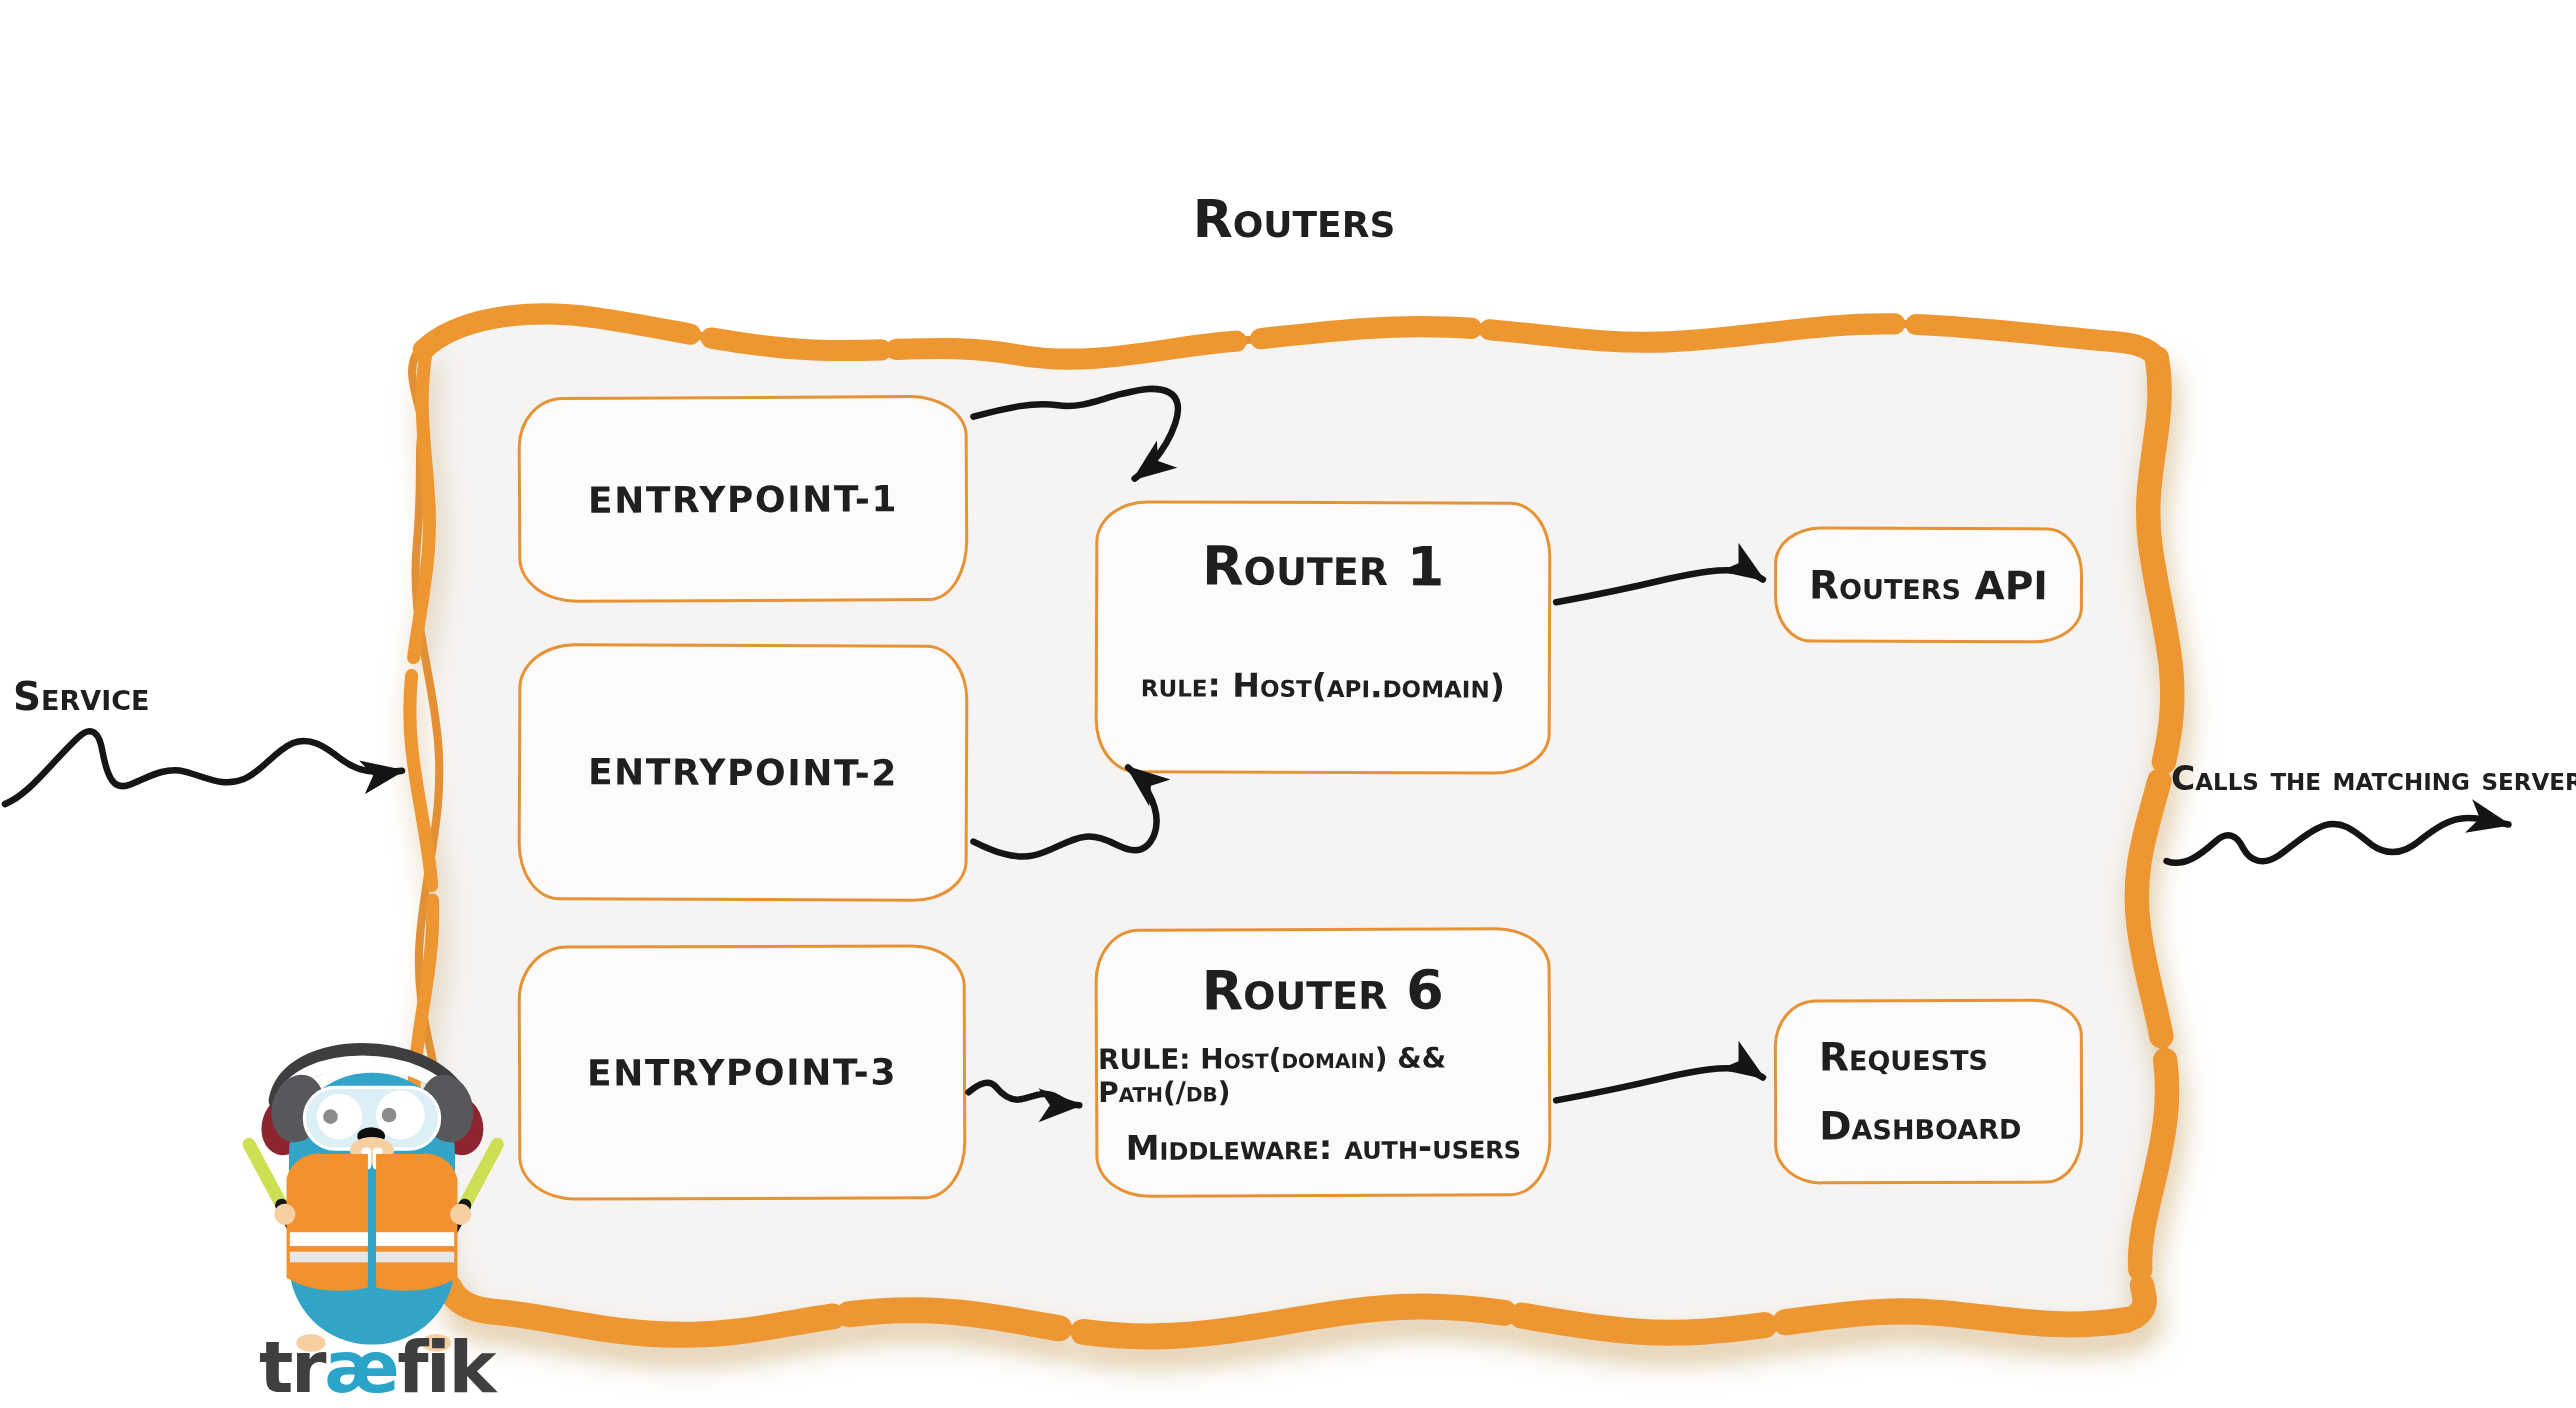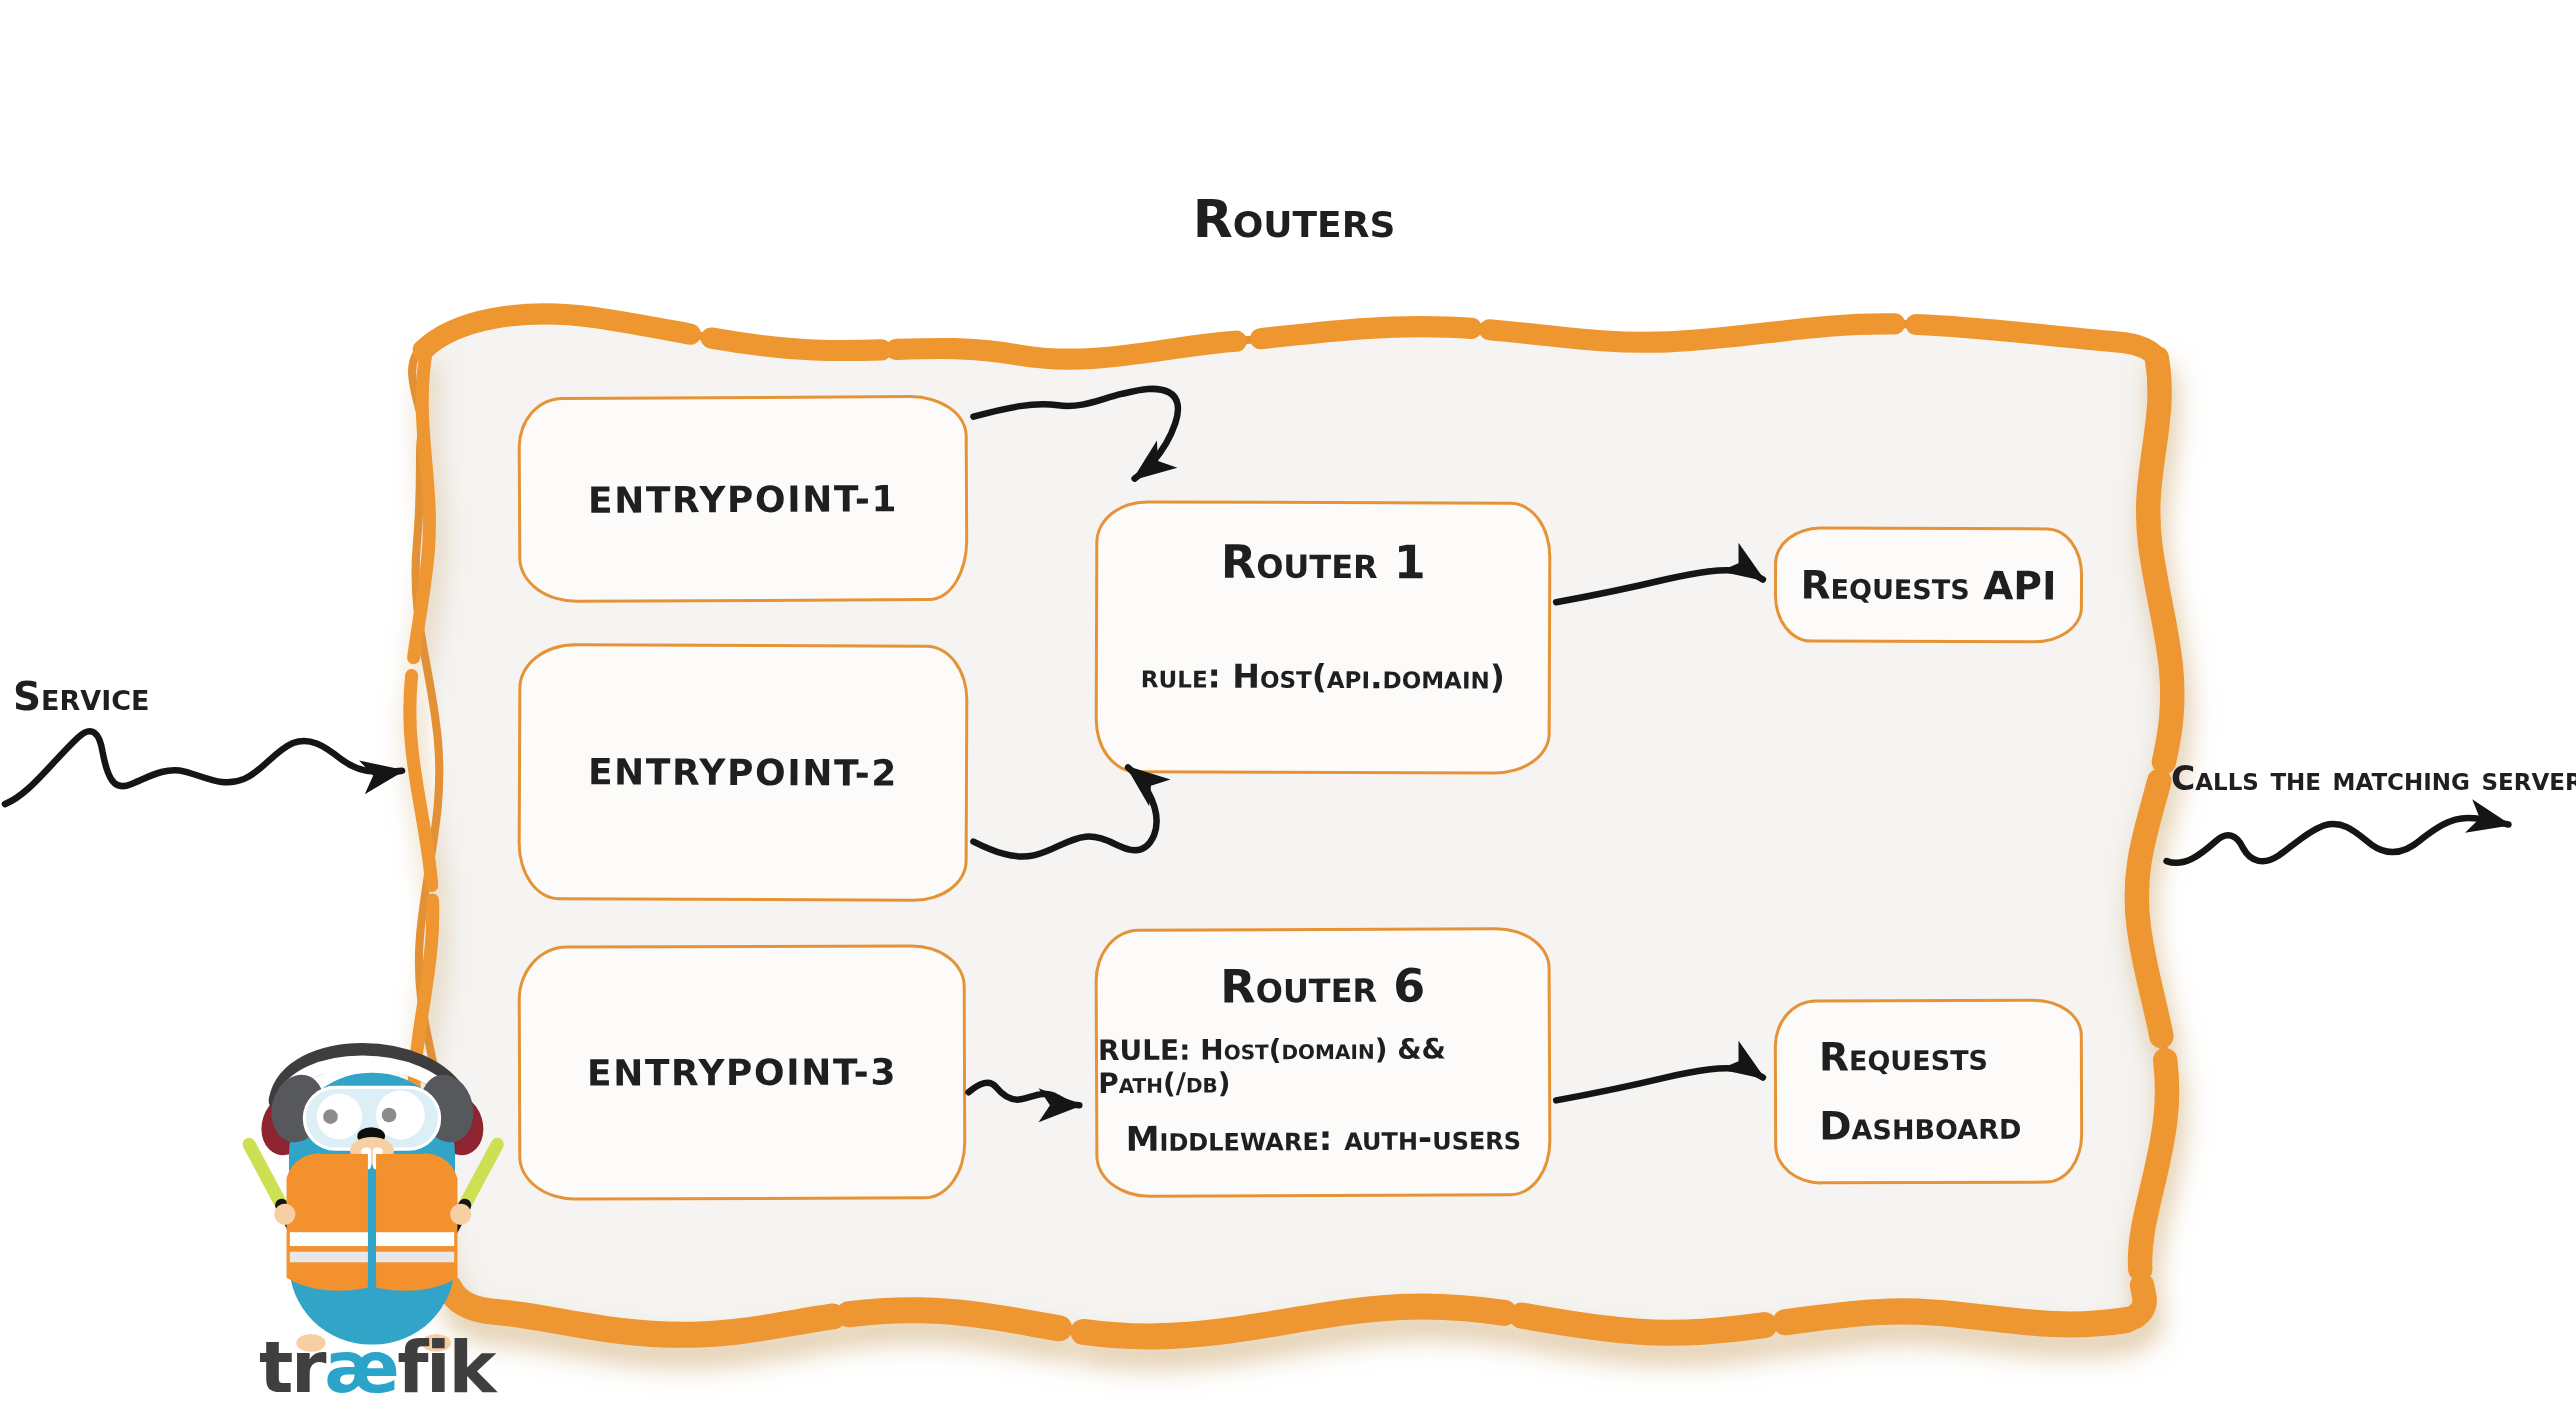--- a/index.html
+++ b/index.html
@@ -8,21 +8,21 @@
     font-family:"DejaVu Sans","Liberation Sans",sans-serif;color:#1f1f1f;
   }
   svg.layer{position:absolute;left:0;top:0;pointer-events:none;}
   .label{position:absolute;font-variant:small-caps;font-weight:600;color:#1f1f1f;white-space:nowrap;}
   .node{
     position:absolute;box-sizing:border-box;background:#fcfbfa;
     border:3.3px solid #e59336;display:flex;align-items:center;justify-content:center;
   }
   .ep-label{font-size:36px;font-weight:600;letter-spacing:1.6px;text-transform:uppercase;}
   .router-box{flex-direction:column;justify-content:flex-start;align-items:center;}
-  .router-title{font-variant:small-caps;font-weight:600;font-size:46px;text-align:right;}
+  .router-title{font-variant:small-caps;font-weight:600;font-size:54px;text-align:right;}
   .router-rule{font-variant:small-caps;font-weight:600;}
   .router-middleware{font-variant:small-caps;font-weight:600;font-size:34px;}
   .service-label{font-variant:small-caps;font-weight:600;font-size:39px;}
   #title{font-size:52px;text-align:center;margin-top:16px;}
   #requests-label{font-size:39px;}
   #calls-label{font-size:33px;}
   #wordmark{
     position:absolute;left:259px;top:1325px;font-size:72px;font-weight:600;
     letter-spacing:-2.4px;color:#3f3f3f;white-space:nowrap;
   }
@@ -78,21 +78,21 @@
     <div class="router-rule" style="font-size:33px;">rule: Host(api.domain)</div>
   </div>
 
   <div class="node router-box" style="left:1095px;top:928px;width:456px;height:269px;padding-top:28px;gap:19.5px;border-radius:44px 55px 41px 54px / 52px 41px 55px 42px;transform:rotate(-0.25deg);">
     <div class="router-title">Router 6</div>
     <div class="router-rule" style="font-size:28px;">RULE: Host(domain) &amp;&amp; Path(/db)</div>
     <div class="router-middleware">Middleware: auth-users</div>
   </div>
 
   <div class="node" style="left:1774px;top:527px;width:309px;height:116px;border-radius:46px 36px 49px 37px / 37px 47px 36px 47px;transform:rotate(0.2deg);">
-    <span class="service-label">Requests API</span>
+    <span class="service-label">Routers API</span>
   </div>
 
   <div class="node" style="left:1774px;top:999px;width:309px;height:185px;flex-direction:column;align-items:flex-start;justify-content:center;padding-left:42px;line-height:1.75;border-radius:42px 49px 37px 47px / 47px 37px 49px 39px;transform:rotate(-0.2deg);">
     <span class="service-label">Requests</span>
     <span class="service-label">Dashboard</span>
   </div>
 
   <svg class="layer" width="2576" height="1408" viewBox="0 0 3165 1730">
     <defs>
       <marker id="dart" markerUnits="userSpaceOnUse" markerWidth="64" markerHeight="48" refX="58" refY="24" orient="auto" viewBox="0 0 64 48">

